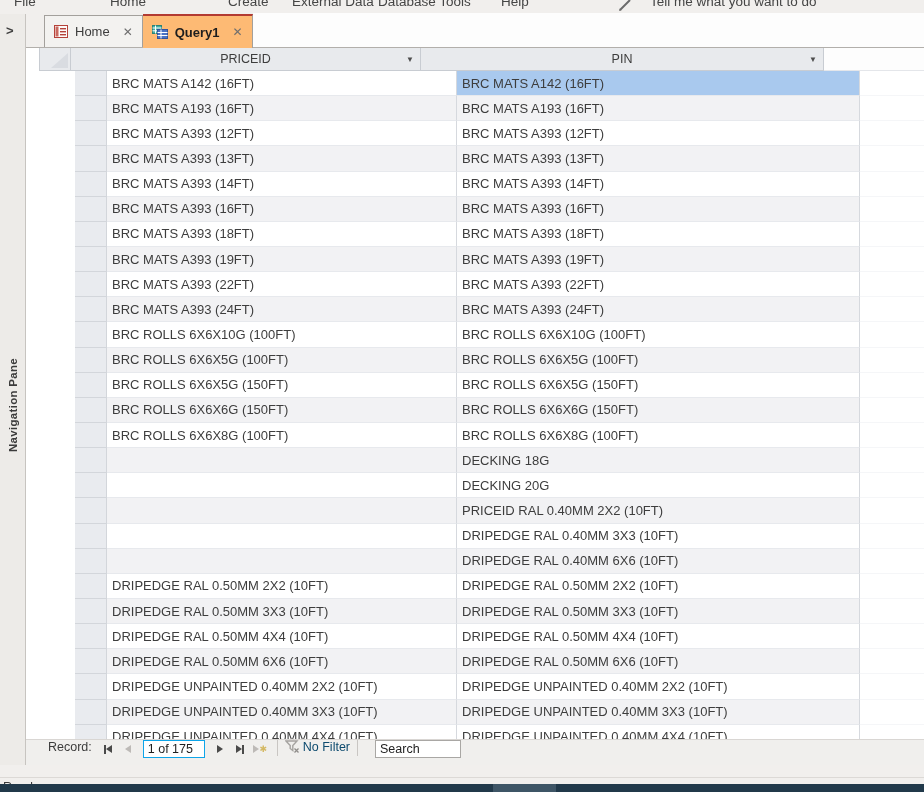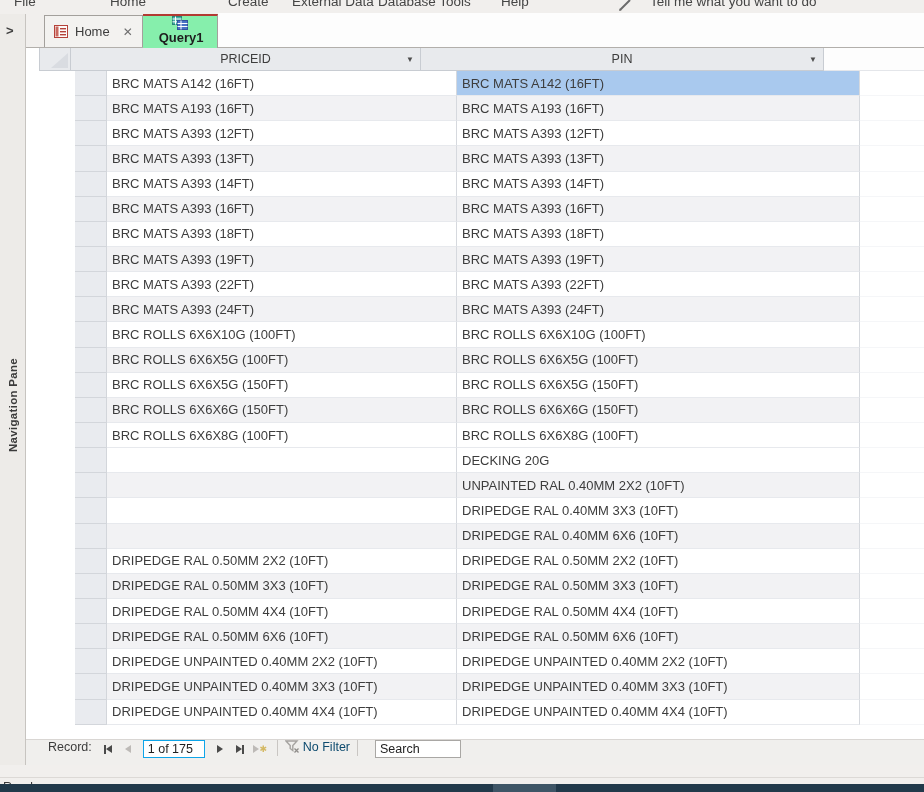--- a/index.html
+++ b/index.html
@@ -18,21 +18,21 @@
   .vlabel { position:absolute; left:0; top:316px; width:26px; height:150px; display:flex; align-items:center; justify-content:center;
             writing-mode:vertical-rl; transform:rotate(180deg); font-size:11.5px; font-weight:bold; color:#3b3b3b; letter-spacing:.3px; white-space:nowrap; }
 
   
   .content { position:absolute; left:26px; top:14px; width:898px; height:751px; background:#fff; }
 
   
   .tabstrip { position:relative; height:34px; background:#f1efed; border-bottom:1px solid #b2afab; display:flex; align-items:flex-end; padding-left:18px; }
   .tabfill { flex:1; height:34px; background:#fdfdfd; }
   .tab { display:flex; align-items:center; height:32px; padding:0 9px; border:1px solid #a3a09c; border-bottom:none; background:#f3f2f0; cursor:default; }
-  .tab.active { height:34px; margin-bottom:-1px; background:#86efac; border-top:2px solid #b23a32; border-left:1px solid #a3a09c;flex-direction:column; }
+  .tab.active { height:34px; margin-bottom:-1px; background:#fdba74; border-top:2px solid #b23a32; border-left:1px solid #a3a09c; }
   .tab + .tab { border-left:none; }
   .tablabel { font-size:13px; color:#3c3c3c; margin:0 4px 0 7px; white-space:nowrap; }
   .tab.active .tablabel { font-weight:bold; color:#1e1e1e; }
   .tabclose { font-size:12px; color:#6e6e6e; margin-left:9px; }
   .tabicon { display:inline-flex; }
 
   
   .sheet { position:relative; height:691px; background:#ffffff; padding-left:13px; overflow:hidden; }
   .hrow { display:flex; height:23px; }
   .corner { position:relative; width:32px; background:#e8eaed; border:1px solid #c8ccd2; border-top:none; overflow:hidden; }
@@ -229,30 +229,36 @@
             <div class="cell c1">BRC ROLLS 6X6X6G (150FT)</div>
             <div class="cell c2">BRC ROLLS 6X6X6G (150FT)</div>
             <div class="rfill"></div>
           </div>
           <div class="trow">
             <div class="selcell"></div>
             <div class="cell c1">BRC ROLLS 6X6X8G (100FT)</div>
             <div class="cell c2">BRC ROLLS 6X6X8G (100FT)</div>
             <div class="rfill"></div>
           </div>
+          <div class="trow alt">
+            <div class="selcell"></div>
+            <div class="cell c1"></div>
+            <div class="cell c2">DECKING 18G</div>
+            <div class="rfill"></div>
+          </div>
           <div class="trow">
             <div class="selcell"></div>
             <div class="cell c1"></div>
             <div class="cell c2">DECKING 20G</div>
             <div class="rfill"></div>
           </div>
           <div class="trow alt">
             <div class="selcell"></div>
             <div class="cell c1"></div>
-            <div class="cell c2">UNPAINTED RAL 0.40MM 2X2 (10FT)</div>
+            <div class="cell c2">PRICEID RAL 0.40MM 2X2 (10FT)</div>
             <div class="rfill"></div>
           </div>
           <div class="trow">
             <div class="selcell"></div>
             <div class="cell c1"></div>
             <div class="cell c2">DRIPEDGE RAL 0.40MM 3X3 (10FT)</div>
             <div class="rfill"></div>
           </div>
           <div class="trow alt">
             <div class="selcell"></div>

